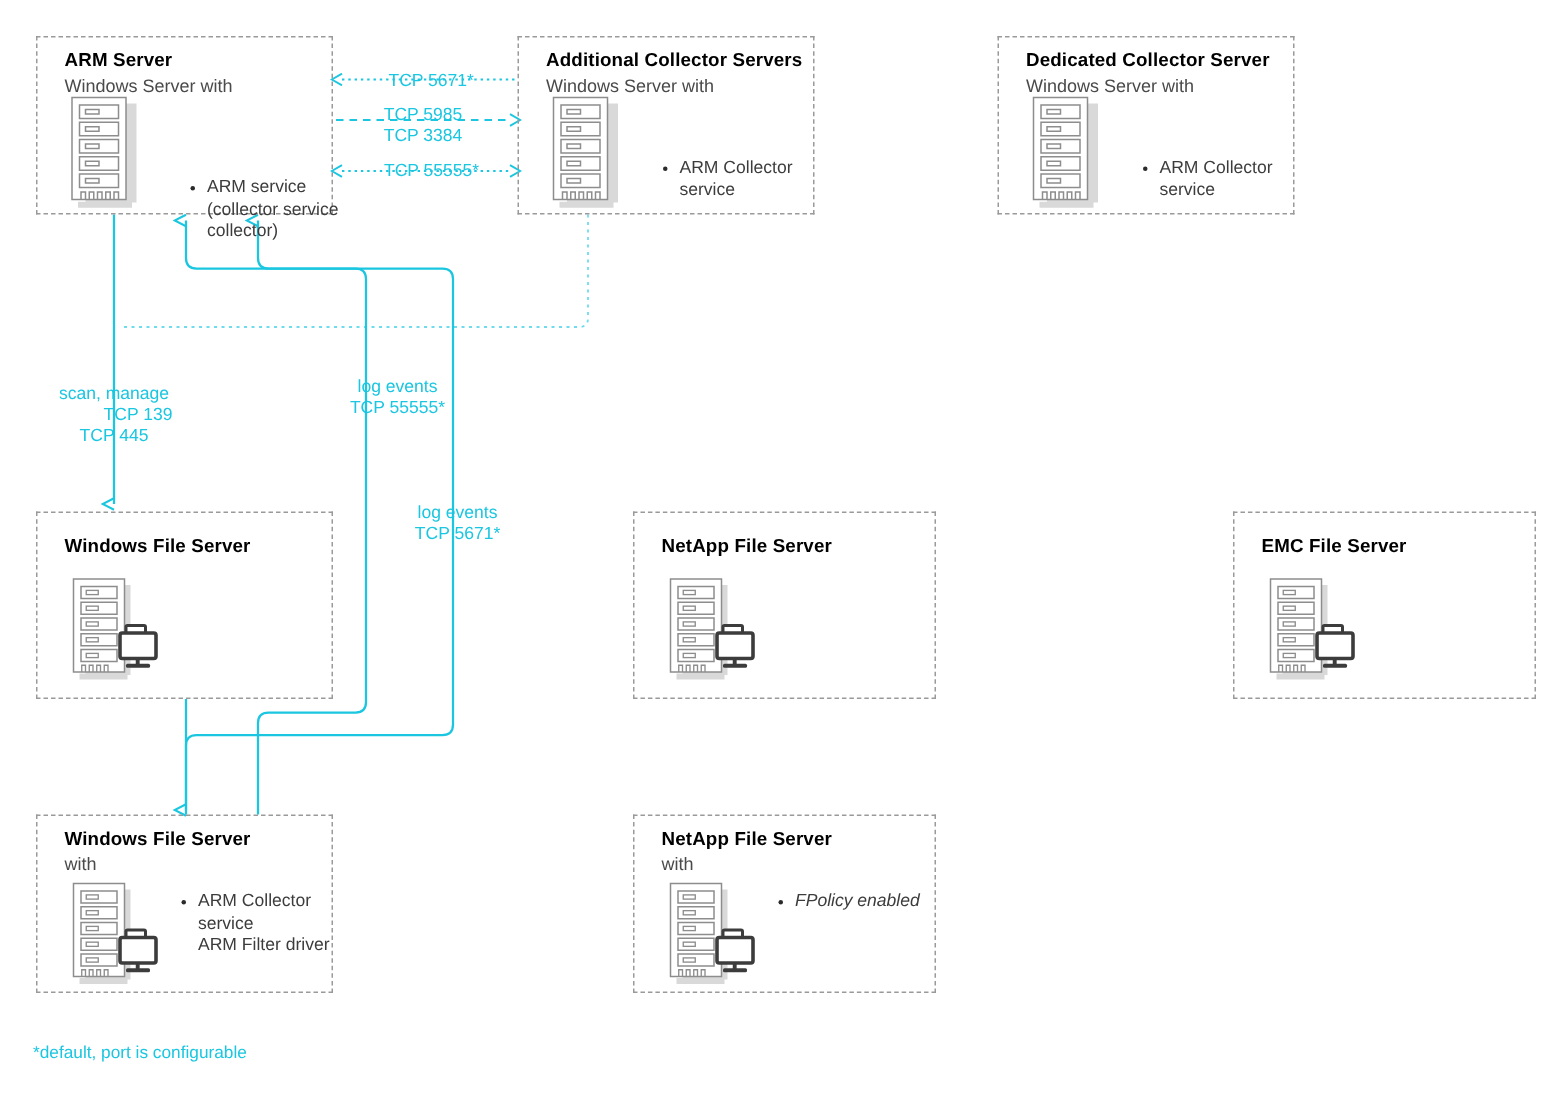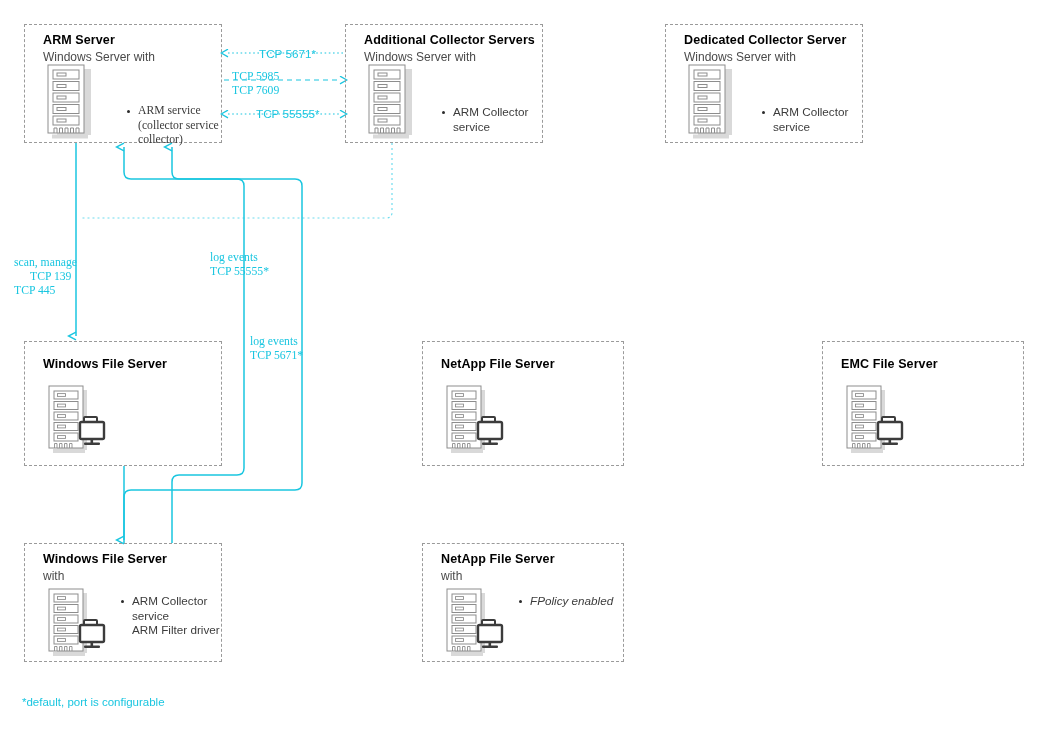--- a/index.html
+++ b/index.html
@@ -57,21 +57,21 @@
   }
 
   
   .wirelabel{
     position:absolute;
     font-size:11.7px;
     color:#1ac6e0;
     line-height:14px;
     white-space:nowrap;
   }
-  .wirelabel.ctr{font-family:Liberation Serif, serif;}
+  .wirelabel.ctr{text-align:center;}
 
   .footnote{
     position:absolute;
     left:22px;top:696px;
     font-size:11.5px;
     color:#1ac6e0;
     white-space:nowrap;
   }
 </style>
 </head>
@@ -160,21 +160,21 @@
         <g fill="none" stroke="#8d8d8d" stroke-width="1">
           <path d="M9,70 L9,65 L12,65 L12,70"></path>
           <path d="M14.5,70 L14.5,65 L17.5,65 L17.5,70"></path>
           <path d="M20,70 L20,65 L23,65 L23,70"></path>
           <path d="M25.5,70 L25.5,65 L28.5,65 L28.5,70"></path>
           <path d="M31,70 L31,65 L34,65 L34,70"></path>
         </g>
         <rect x="7" y="71.5" width="36" height="4" fill="#d9d9d9"></rect>
       </svg>
     </div>
-    <div class="bullets" style="left:100px;top:79px;font-family:Liberation Serif, serif;">
+    <div class="bullets" style="left:100px;top:93px;">
       <ul>
         <li><span class="dot"></span><span>ARM service</span></li>
         <li><span>(collector service</span></li>
         <li><span>collector)</span></li>
       </ul>
     </div>
   </div>
 
   <div class="node" style="left:345px;top:24px;width:198px;height:119px;">
     <div class="title">Additional Collector Servers</div>
@@ -450,21 +450,21 @@
     <div class="bullets" style="left:94px;top:50px;font-style:italic;">
       <ul>
         <li><span class="dot"></span><span>FPolicy enabled</span></li>
       </ul>
     </div>
   </div>
 
   <div class="wirelabel" style="left:259px;top:47px;">TCP 5671*</div>
 
   <div class="wirelabel ctr" style="left:232px;top:70px;width:100px;">TCP 5985</div>
-  <div class="wirelabel ctr" style="left:232px;top:84px;width:100px;">TCP 7609</div>
+  <div class="wirelabel ctr" style="left:232px;top:84px;width:100px;">TCP 3384</div>
 
   <div class="wirelabel" style="left:256px;top:107px;">TCP 55555*</div>
 
   <div class="wirelabel ctr" style="left:14px;top:256px;width:124px;">scan, manage</div>
   <div class="wirelabel ctr" style="left:30px;top:270px;width:124px;">TCP 139</div>
   <div class="wirelabel ctr" style="left:14px;top:284px;width:124px;">TCP 445</div>
 
   <div class="wirelabel ctr" style="left:210px;top:251px;width:110px;">log events</div>
   <div class="wirelabel ctr" style="left:210px;top:265px;width:110px;">TCP 55555*</div>
 

